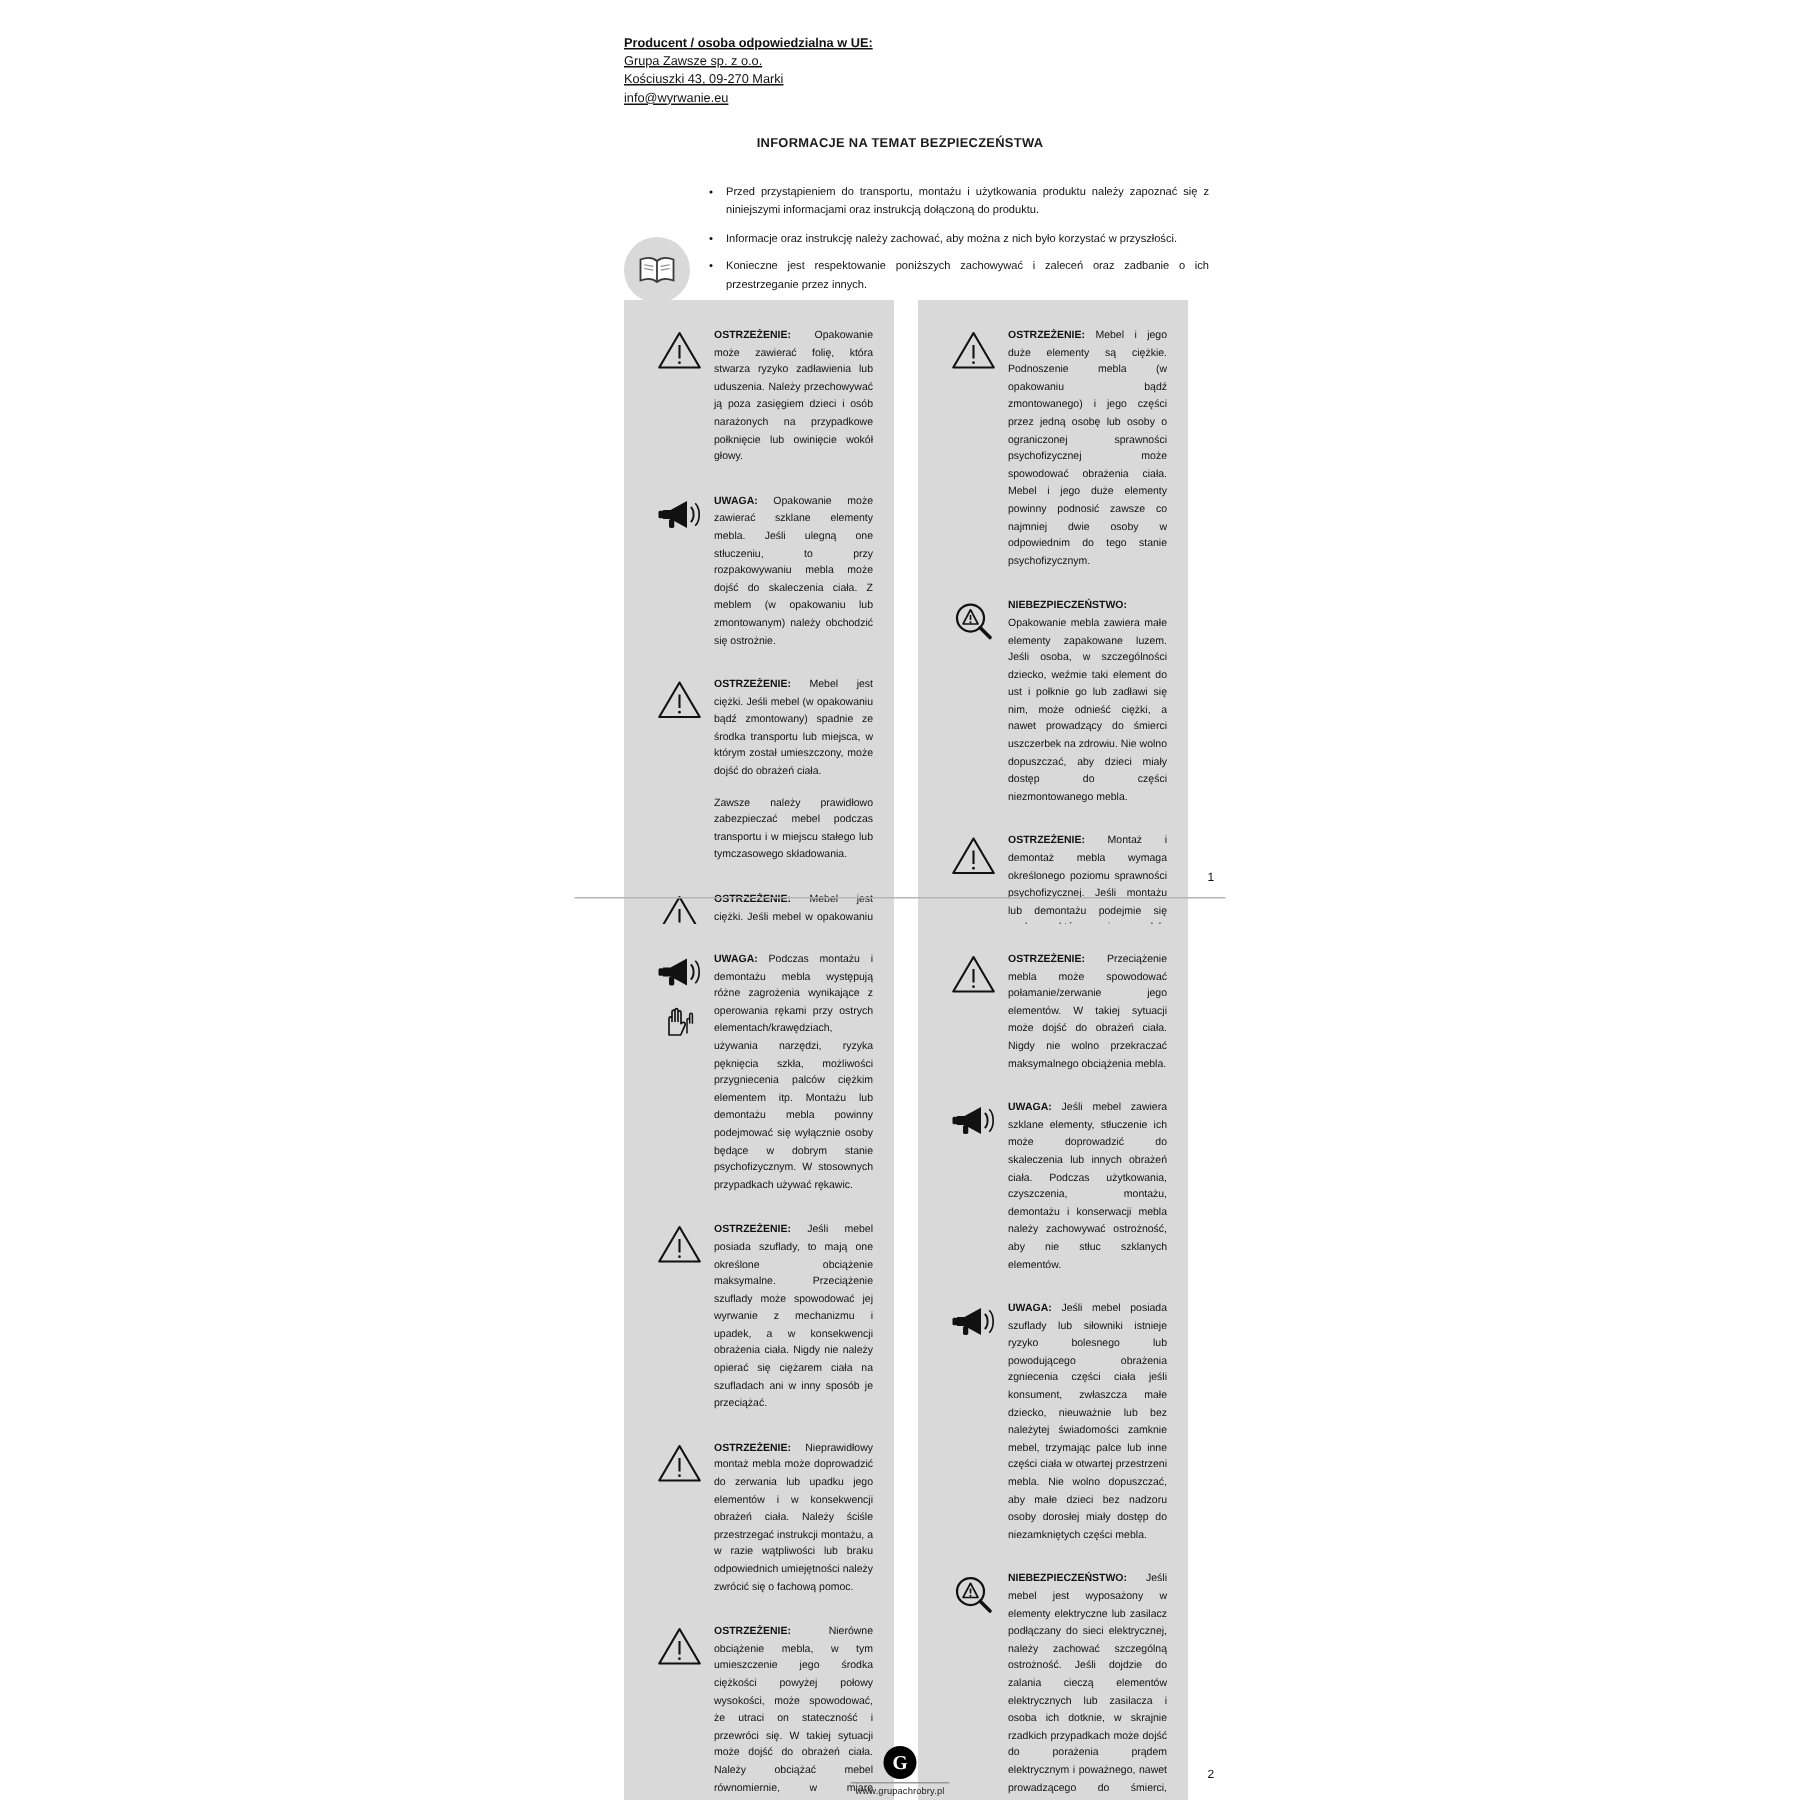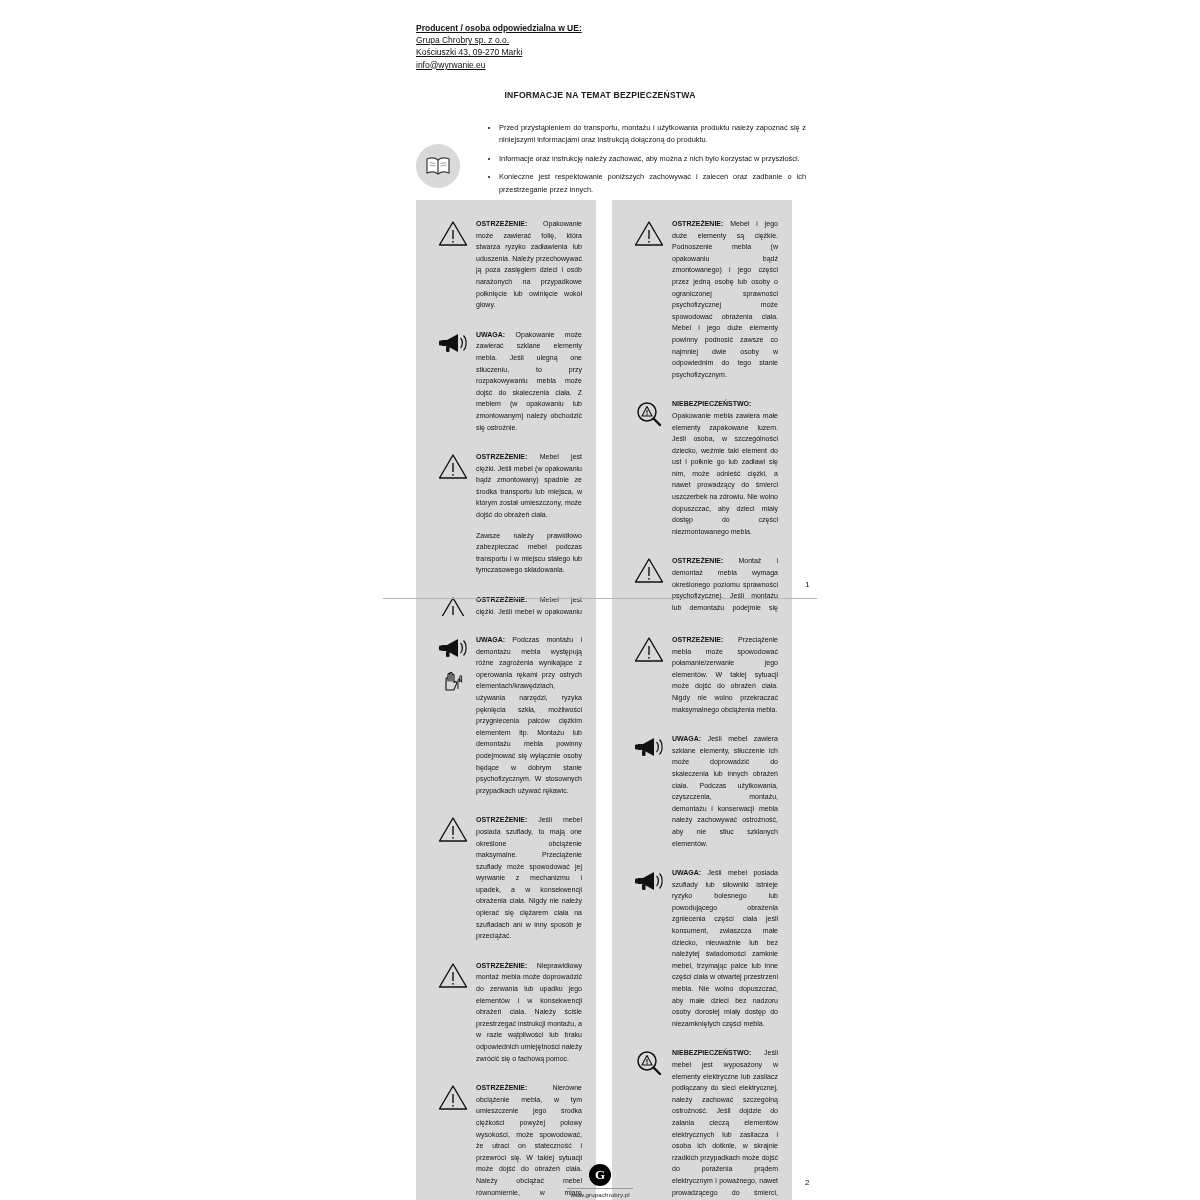--- a/index.html
+++ b/index.html
@@ -43,22 +43,21 @@
     font-weight: bold;
     letter-spacing: 0.2px;
   }
   
   .intro {
     position: absolute;
     left: 416px;
     top: 122px;
     width: 390px;
     display: flex;
-    align-items: center;
-    gap: 15px;
+    align-items: flex-end;
   }
   .intro-icon {
     width: 44px;
     height: 44px;
     border-radius: 50%;
     background: #d9d9d9;
     flex: 0 0 44px;
     display: flex;
     align-items: center;
     justify-content: center;
@@ -156,21 +155,21 @@
   }
   svg { display: block; }
 </style>
 </head>
 <body>
 
 <div class="page">
 
   <div class="manufacturer">
     <div class="mtitle">Producent / osoba odpowiedzialna w UE:</div>
-    <div>Grupa Chrobry sp. z o.o.</div>
+    <div>Grupa Zawsze sp. z o.o.</div>
     <div>Kościuszki 43, 09-270 Marki</div>
     <div>info@wyrwanie.eu</div>
   </div>
 
   <div class="doc-title">INFORMACJE NA TEMAT BEZPIECZEŃSTWA</div>
 
   <div class="intro">
     <div class="intro-icon">
       <svg width="26" height="20" viewBox="0 0 26 20">
         <path d="M13 4 C10 1.5 6 1.5 2 3 L2 17 C6 15.5 10 15.5 13 18 C16 15.5 20 15.5 24 17 L24 3 C20 1.5 16 1.5 13 4 Z" fill="#ffffff" stroke="#3a3a3a" stroke-width="1.2"></path>

